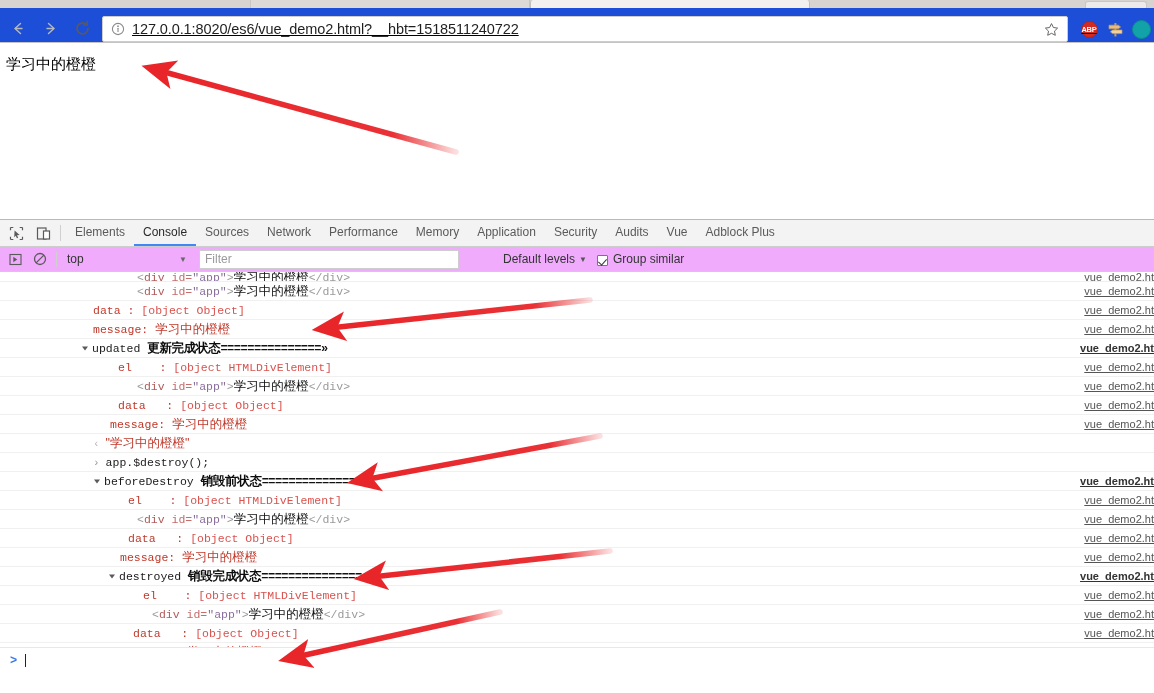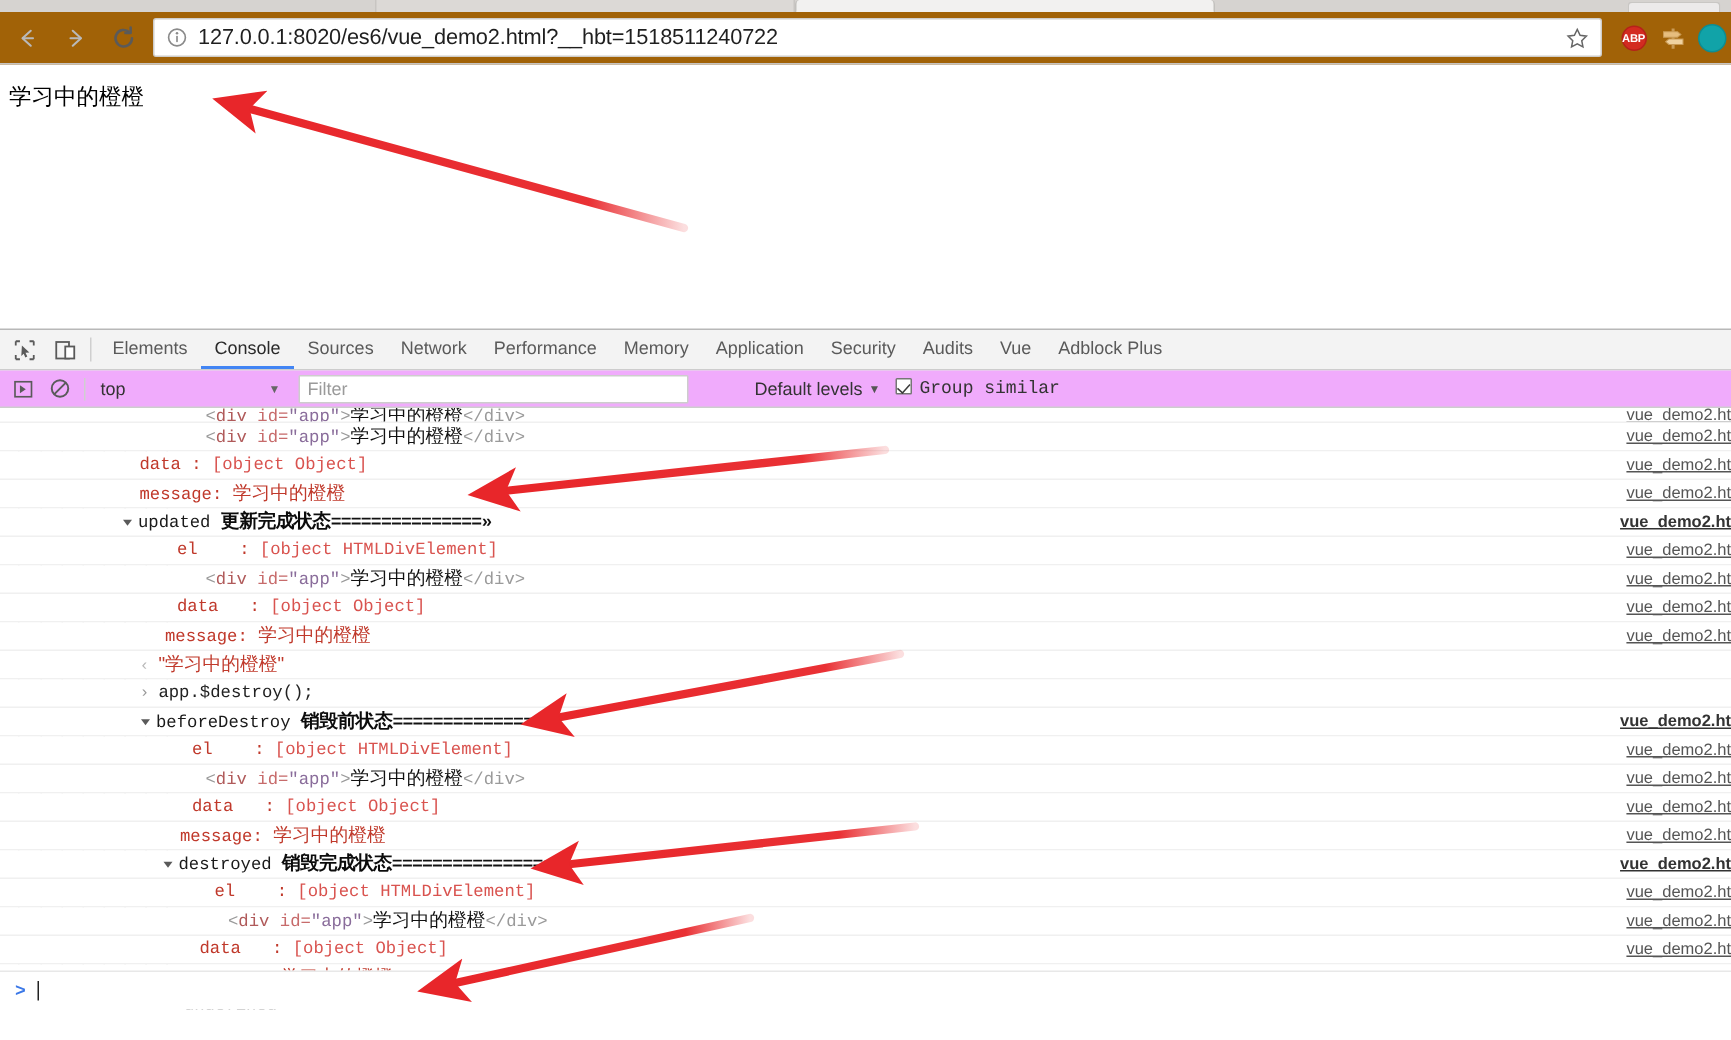--- a/index.html
+++ b/index.html
@@ -30,23 +30,23 @@
     border-left:1px solid #c8c5c2; border-right:1px solid #c8c5c2;
   }
   .tab-right-stub {
     position:absolute; left:1085px; top:1px; width:62px; height:7px;
     background:#eceaea; border:1px solid #c9c7c4;
     border-bottom:none; border-top-left-radius:3px; border-top-right-radius:3px;
   }
 
   .toolbar {
     position: absolute; left:0; top:8px; width:1154px; height:35px;
-    background: #a16207;
+    background: #1d4ed8;
     border-bottom: 1px solid #c6c4c2;
-    display:flex; align-items:center;
+    display:flex; align-items:flex-end;text-decoration:underline;
   }
   .nav-btn {
     width:28px; height:28px; margin-left:4px;
     display:flex; align-items:center; justify-content:center;
     border-radius:50%;
   }
   .nav-btn svg { display:block; }
   .omnibox {
     flex:1; height:26px; margin: 0 8px 0 6px;
     background:#ffffff;
@@ -144,21 +144,21 @@
     padding: 0 5px; display:flex; align-items:center;
     border-radius:1px;
   }
   .levels {
     margin-left:44px; font-size:12px; color:#333;
     display:flex; align-items:center; gap:4px;
   }
   .lv-caret { font-size:8px; color:#555; }
   .group-similar {
     margin-left:10px; font-size:12px; color:#333;
-    display:flex; align-items:flex-start; gap:5px;font-family:Liberation Mono, monospace;
+    display:flex; align-items:flex-end; gap:5px;
   }
   .chk {
     width:11px; height:11px; border:1px solid #767676;
     background:#fff; position:relative; border-radius:1px;
   }
   .chk::after {
     content:""; position:absolute; left:2.5px; top:0.5px;
     width:4px; height:7px;
     border:solid #3a3a3a; border-width:0 1.6px 1.6px 0;
     transform:rotate(42deg);

